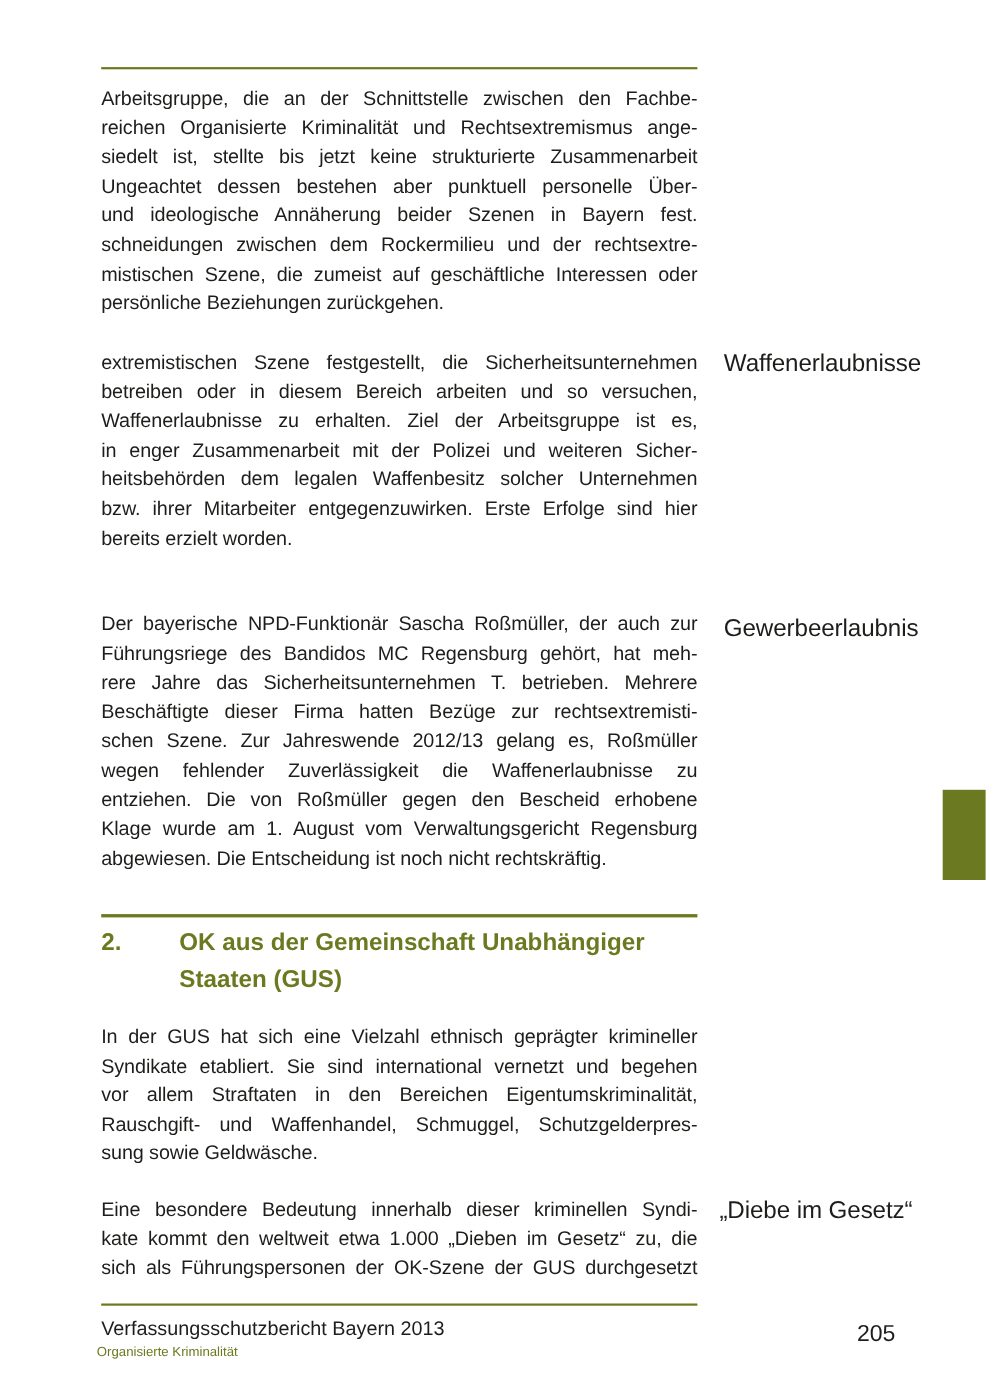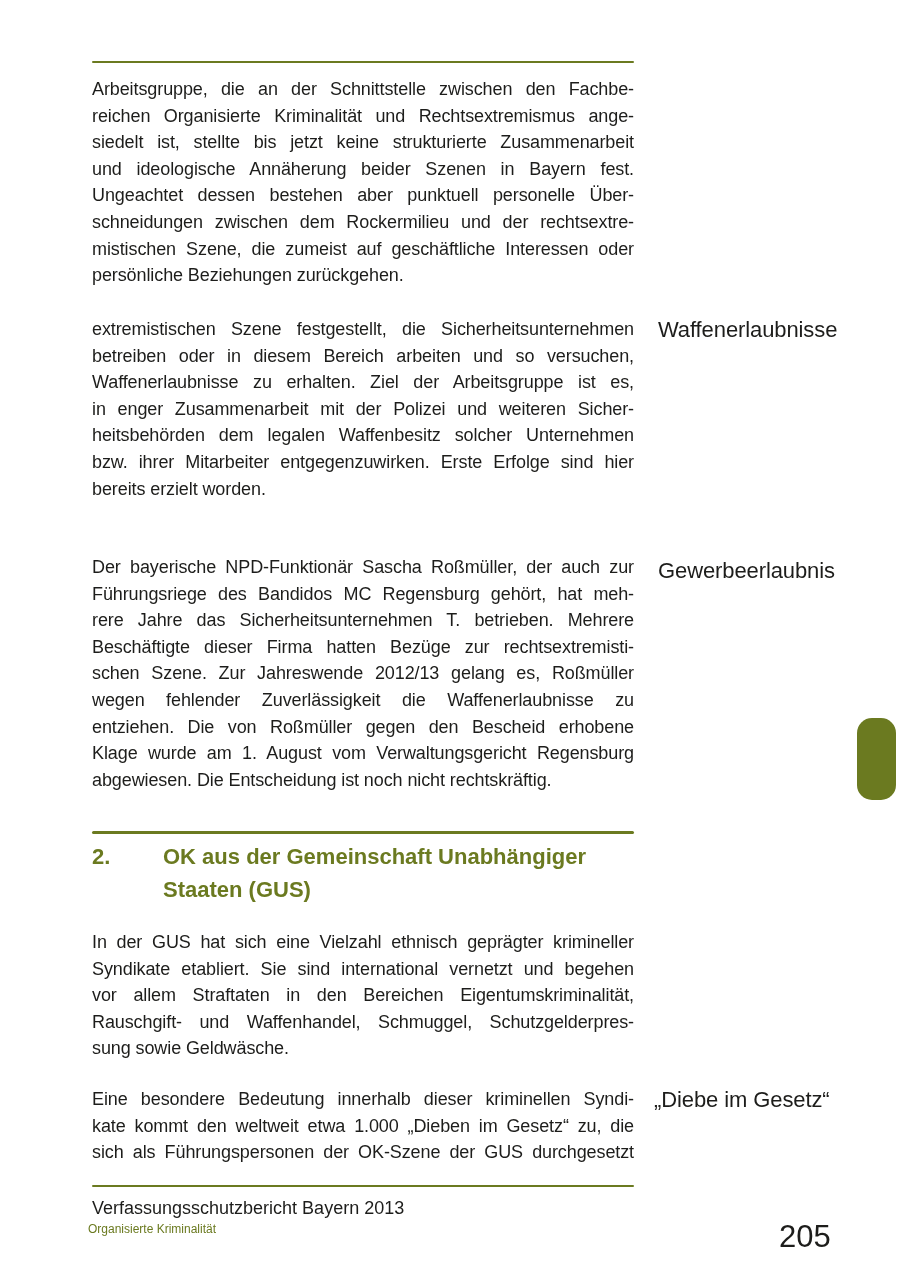--- a/index.html
+++ b/index.html
@@ -1,20 +1,20 @@
 <!DOCTYPE html>
 <html lang="de" style="--accent: #6B7A20; --ink: #1D1D1B; --paper: #FFFFFF;"><head>
 <meta charset="utf-8">
 <style>
   :root{
     --accent:#6B7A20;
     --ink:#1d1d1b;
     --paper:#ffffff;
   }
-  *{margin:0;padding:0;box-sizing:border-box;border-radius:15px;}
+  *{margin:0;padding:0;box-sizing:border-box;}
   html,body{background:#ffffff;}
   .page{
     position:relative;
     width:900px;
     height:1271px;
     background:var(--paper);
     font-family:"Liberation Sans", sans-serif;
     color:var(--ink);
     overflow:hidden;
   }
@@ -100,39 +100,38 @@
     top:1219px;
     font-size:12px;
     line-height:21px;
     font-weight:normal;
     color:var(--accent);
   }
   .f-page{
     position:absolute;
     left:779px;
     top:1199px;
-    font-size:31px;
+    font-size:21px;
     line-height:28px;
     color:var(--ink);
-    margin-top:24px;
   }
 </style>
 </head>
 <body>
 
 <div class="page">
 
   <div class="rule rule-top"></div>
 
   <div class="para p1">
       <div class="tline">Arbeitsgruppe, die an der Schnittstelle zwischen den Fachbe-</div>
       <div class="tline">reichen Organisierte Kriminalität und Rechtsextremismus ange-</div>
       <div class="tline">siedelt ist, stellte bis jetzt keine strukturierte Zusammenarbeit</div>
+      <div class="tline">Ungeachtet dessen bestehen aber punktuell personelle Über-</div>
       <div class="tline">und ideologische Annäherung beider Szenen in Bayern fest.</div>
-      <div class="tline">Ungeachtet dessen bestehen aber punktuell personelle Über-</div>
       <div class="tline">schneidungen zwischen dem Rockermilieu und der rechtsextre-</div>
       <div class="tline">mistischen Szene, die zumeist auf geschäftliche Interessen oder</div>
       <div class="tline last">persönliche Beziehungen zurückgehen.</div>
     </div>
 
   <div class="para p2">
       <div class="tline">extremistischen Szene festgestellt, die Sicherheitsunternehmen</div>
       <div class="tline">betreiben oder in diesem Bereich arbeiten und so versuchen,</div>
       <div class="tline">Waffenerlaubnisse zu erhalten. Ziel der Arbeitsgruppe ist es,</div>
       <div class="tline">in enger Zusammenarbeit mit der Polizei und weiteren Sicher-</div>

